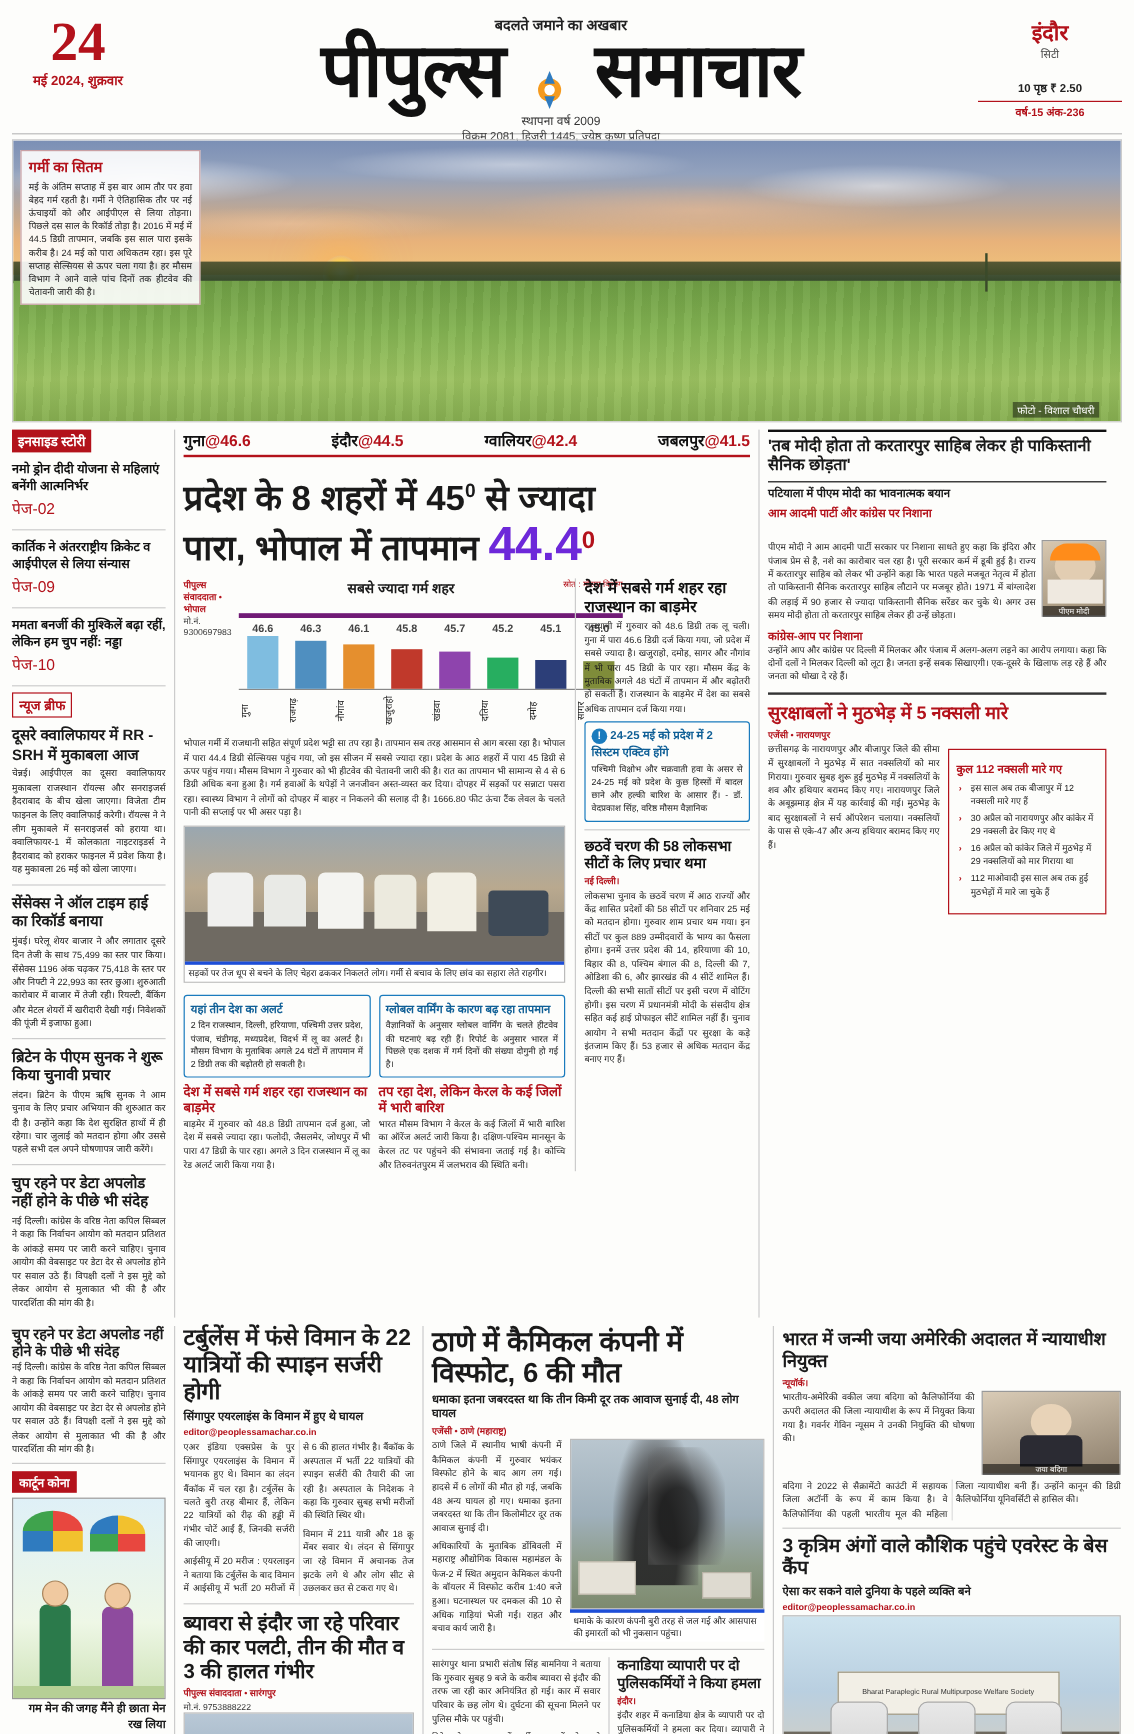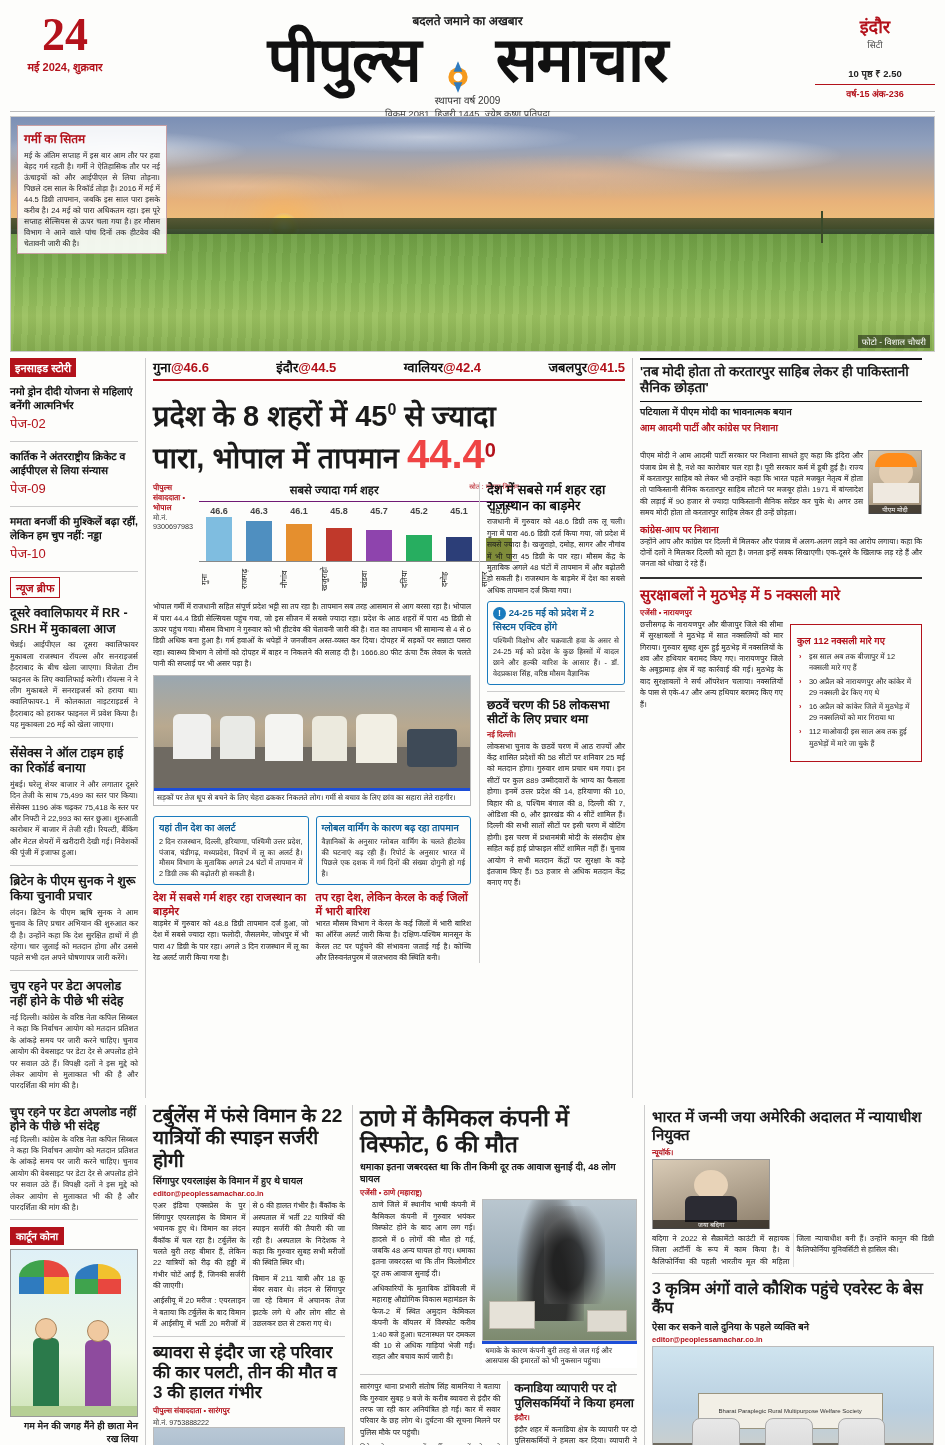--- a/index.html
+++ b/index.html
@@ -42,21 +42,21 @@
       radial-gradient(ellipse 200px 20px at 25% 62%, rgba(245,200,160,.55), transparent 70%);
   }
   .hero-sun { position:absolute; left: 28%; top: 41%; width: 30px; height: 30px; border-radius: 50%;
     background: radial-gradient(circle, #fff7c0 0%, #ffd24d 45%, rgba(255,160,60,0) 72%);
     box-shadow: 0 0 28px 14px rgba(255,180,80,.55); }
   .hero-treeline { position:absolute; left:0; right:0; top: 43%; height: 8%; background: linear-gradient(180deg, rgba(60,70,40,.85), rgba(40,60,30,.95)); }
   .hero-field { position:absolute; inset: 50% 0 0 0; background: linear-gradient(180deg,#6f9e45 0%, #83b352 35%, #9cc261 70%, #86ae50 100%); }
   .hero-field:after { content:""; position:absolute; inset:0;
     background: repeating-linear-gradient(92deg, rgba(255,255,255,.04) 0 6px, rgba(0,0,0,.04) 6px 14px); }
   .hero-pole { position:absolute; right: 12%; top: 40%; width: 2px; height: 14%; background: #3a4a2a; }
-  .hero-credit { position:absolute; right: 4px; bottom: 3px; font-size: 8.5px; background: rgba(0,0,0,.45); color:#fff; padding: 1px 4px; }
+  .hero-credit { position:absolute; right: 18px; bottom: 3px; font-size: 8.5px; background: rgba(0,0,0,.45); color:#fff; padding: 1px 4px; }
   .hero-box { position:absolute; left: 6px; top: 8px; width: 150px; background: rgba(255,255,255,.90); border: 1px solid #c9a0a4; padding: 4px 6px; }
   .hero-box h4 { margin:0 0 3px 0; font-size: 12px; color:#b3121b; font-weight: bold; }
   .hero-box p { margin:0; font-size: 7.6px; line-height: 1.45; color:#222; text-align: justify; }
 
   
   .grid { display: flex; gap: 7px; margin-top: 6px; }
   .col-left { width: 128px; }
   .col-mid { width: 480px; }
   .col-right { width: 290px; }
   .rule-v { border-left: 1px solid #ccc; }
@@ -68,25 +68,25 @@
   .left-head { font-size: 10.5px; font-weight: bold; color:#111; line-height:1.3; margin: 4px 0 2px; }
   .left-pages { font-size: 13px; color:#b3121b; line-height: 1.6; font-weight: normal; }
   .nb-title { font-size: 12.5px; font-weight: bold; line-height: 1.25; margin: 4px 0 2px; }
   .nb-body { font-size: 7.6px; line-height: 1.5; text-align: justify; color: #222; }
   .byline { font-size: 7.5px; color:#b3121b; font-weight:bold; }
 
   
   .temp-strip { display:flex; justify-content: space-between; font-size: 13px; font-weight: bold; color:#b3121b; border-bottom: 2px solid #b3121b; padding-bottom: 3px; }
   .temp-strip .city { color:#111; }
   .lead-head { font-size: 29px; font-weight: bold; line-height: 1.12; margin: 19px 0 2px; font-family: "Liberation Sans", sans-serif; }
-  .lead-head .big { color:#ef4444; font-size: 40px; }
+  .lead-head .big { color:#6d28d9; font-size: 40px; }
   .lead-head sup { font-size: 16px; }
   .mid-two { display:flex; gap:8px; margin-top: 5px; }
   .mid-chart { width: 318px; }
-  .chart-title { text-align:center; font-size: 11.5px; font-weight:bold; border-bottom:1px solid #701a75; padding-bottom:4px; }
+  .chart-title { text-align:center; font-size: 11.5px; font-weight:bold; border-bottom:4px solid #701a75; padding-bottom:14px; }
   .chart-src { float:right; font-size:7px; color:#b3121b; font-weight:normal;}
   .chart-wrap { margin-top: 4px; }
   .chart-vals { display:flex; justify-content: space-between; font-size: 9px; font-weight:bold; color:#444; }
   .chart-vals span { width: 40px; text-align:center; }
   .chart-bars { display:flex; justify-content: space-between; align-items: flex-end; height: 46px; border-bottom: 1px solid #888; }
   .chart-bars .bar { width: 26px; margin: 0 7px; }
   .chart-names { display:flex; justify-content: space-between; font-size: 8px; }
   .chart-names span { width: 40px; text-align:center; writing-mode: vertical-rl; transform: rotate(180deg); height: 34px; }
   .photo { position: relative; margin-top: 5px; border:1px solid #bbb; overflow:hidden; }
   .photo-cap { font-size: 7.4px; padding: 2px 3px; line-height:1.35; border-top: 3px solid #1d4ed8; background:#fff; }
@@ -355,21 +355,21 @@
           <div class="sub-head" style="color:#111;font-size:12px;">छठवें चरण की 58 लोकसभा सीटों के लिए प्रचार थमा</div>
           <div class="dateline">नई दिल्ली।</div>
           <div class="body-txt">लोकसभा चुनाव के छठवें चरण में आठ राज्यों और केंद्र शासित प्रदेशों की 58 सीटों पर शनिवार 25 मई को मतदान होगा। गुरुवार शाम प्रचार थम गया। इन सीटों पर कुल 889 उम्मीदवारों के भाग्य का फैसला होगा। इनमें उत्तर प्रदेश की 14, हरियाणा की 10, बिहार की 8, पश्चिम बंगाल की 8, दिल्ली की 7, ओडिशा की 6, और झारखंड की 4 सीटें शामिल हैं। दिल्ली की सभी सातों सीटों पर इसी चरण में वोटिंग होगी। इस चरण में प्रधानमंत्री मोदी के संसदीय क्षेत्र सहित कई हाई प्रोफाइल सीटें शामिल नहीं हैं। चुनाव आयोग ने सभी मतदान केंद्रों पर सुरक्षा के कड़े इंतजाम किए हैं। 53 हजार से अधिक मतदान केंद्र बनाए गए हैं।</div>
         </div>
       </div>
     </div>
 
     <div class="col-right rule-v" style="padding-left:7px;">
       <div class="quote-head">'तब मोदी होता तो करतारपुर साहिब लेकर ही पाकिस्तानी सैनिक छोड़ता'</div>
       <div class="rc-sub" style="margin-top:4px;">पटियाला में पीएम मोदी का भावनात्मक बयान</div>
-      <div class="kicker-red" style="margin-top:3px;">आम आदमी पार्टी और कांग्रेस पर निशाना</div>
+      <div class="kicker-red" style="margin-top:3px;font-family:Liberation Serif, serif;">आम आदमी पार्टी और कांग्रेस पर निशाना</div>
       <div style="margin-top:16px;">
         <div class="portrait">
           <div style="position:absolute;left:10px;top:6px;width:34px;height:30px;border-radius:50%;background:#e2cdb2;"></div>
           <div style="position:absolute;left:6px;top:2px;width:42px;height:14px;border-radius:14px 14px 0 0;background:#ff8c1a;"></div>
           <div style="position:absolute;left:4px;bottom:10px;width:46px;height:20px;background:#efe9e0;"></div>
           <div class="cap">पीएम मोदी</div>
         </div>
         <div class="body-txt">पीएम मोदी ने आम आदमी पार्टी सरकार पर निशाना साधते हुए कहा कि इंदिरा और पंजाब प्रेम से है, नशे का कारोबार चल रहा है। पूरी सरकार कर्म में डूबी हुई है। राज्य में करतारपुर साहिब को लेकर भी उन्होंने कहा कि भारत पहले मजबूत नेतृत्व में होता तो पाकिस्तानी सैनिक करतारपुर साहिब लौटाने पर मजबूर होते। 1971 में बांग्लादेश की लड़ाई में 90 हजार से ज्यादा पाकिस्तानी सैनिक सरेंडर कर चुके थे। अगर उस समय मोदी होता तो करतारपुर साहिब लेकर ही उन्हें छोड़ता।</div>
         <div class="kicker-red" style="margin-top:4px;">कांग्रेस-आप पर निशाना</div>
         <div class="body-txt">उन्होंने आप और कांग्रेस पर दिल्ली में मिलकर और पंजाब में अलग-अलग लड़ने का आरोप लगाया। कहा कि दोनों दलों ने मिलकर दिल्ली को लूटा है। जनता इन्हें सबक सिखाएगी। एक-दूसरे के खिलाफ लड़ रहे हैं और जनता को धोखा दे रहे हैं।</div>
@@ -436,21 +436,21 @@
 
       </div>
 
     </div>
 
     <div class="b3 rule-v" style="padding-left:7px;">
       <div class="hbig">ठाणे में कैमिकल कंपनी में विस्फोट, 6 की मौत</div>
       <div class="rc-sub" style="margin-top:3px;">धमाका इतना जबरदस्त था कि तीन किमी दूर तक आवाज सुनाई दी, 48 लोग घायल</div>
       <div class="dateline">एजेंसी • ठाणे (महाराष्ट्र)</div>
       <div style="display:flex;gap:7px;">
-        <div style="width:40%;margin-left:12px;">
+        <div style="width:40%;">
           <div class="body-txt">ठाणे जिले में स्थानीय भाषी कंपनी में कैमिकल कंपनी में गुरुवार भयंकर विस्फोट होने के बाद आग लग गई। हादसे में 6 लोगों की मौत हो गई, जबकि 48 अन्य घायल हो गए। धमाका इतना जबरदस्त था कि तीन किलोमीटर दूर तक आवाज सुनाई दी।</div>
           <div class="body-txt" style="margin-top:4px;">अधिकारियों के मुताबिक डोंबिवली में महाराष्ट्र औद्योगिक विकास महामंडल के फेज-2 में स्थित अमुदान केमिकल कंपनी के बॉयलर में विस्फोट करीब 1:40 बजे हुआ। घटनास्थल पर दमकल की 10 से अधिक गाड़ियां भेजी गईं। राहत और बचाव कार्य जारी है।</div>
         </div>
         <div style="width:60%;">
           <div class="smoke-photo">
             <div class="smoke"></div>
             <div class="smoke2"></div>
             <div class="bldg"></div>
             <div class="bldg2"></div>
           </div>
@@ -470,20 +470,23 @@
             <div class="body-txt">इंदौर शहर में कनाडिया क्षेत्र के व्यापारी पर दो पुलिसकर्मियों ने हमला कर दिया। व्यापारी ने इसकी शिकायत वरिष्ठ अधिकारियों से की है। पीड़ित व्यापारी ने बताया कि रात को उसकी दुकान बंद करते समय दोनों पुलिसकर्मी आए और अवैध वसूली की मांग करने लगे। विरोध करने पर मारपीट की गई। पुलिस ने मामले की जांच शुरू कर दी है और दोनों आरोपी पुलिसकर्मियों को लाइन अटैच कर दिया गया है।</div>
           </div>
         </div>
       </div>
     </div>
 
     <div class="b4 rule-v" style="padding-left:7px;">
       <div class="rc-head">भारत में जन्मी जया अमेरिकी अदालत में न्यायाधीश नियुक्त</div>
       <div class="dateline">न्यूयॉर्क।</div>
       <div style="display:flex;gap:6px;">
+        <div style="width:58%;">
+          <div class="body-txt">भारतीय-अमेरिकी वकील जया बदिगा को कैलिफोर्निया की ऊपरी अदालत की जिला न्यायाधीश के रूप में नियुक्त किया गया है। गवर्नर गेविन न्यूसम ने उनकी नियुक्ति की घोषणा की।</div>
+        </div>
         <div style="width:42%;">
           <div style="width:100%;height:70px;border:1px solid #999;background:linear-gradient(165deg,#d9cbb6,#8d7f6c);position:relative;">
             <div style="position:absolute;left:50%;top:10px;transform:translateX(-50%);width:34px;height:30px;border-radius:50%;background:#e8d3b8;"></div>
             <div style="position:absolute;left:50%;bottom:6px;transform:translateX(-50%);width:52px;height:26px;background:#2b2b33;border-radius:6px 6px 0 0;"></div>
             <div style="position:absolute;bottom:-1px;left:0;right:0;font-size:6.5px;text-align:center;background:rgba(0,0,0,.55);color:#fff;">जया बदिगा</div>
           </div>
         </div>
       </div>
       <div class="cols2" style="margin-top:4px;">
         <div class="body-txt">बदिगा ने 2022 से सैक्रामेंटो काउंटी में सहायक जिला अटॉर्नी के रूप में काम किया है। वे कैलिफोर्निया की पहली भारतीय मूल की महिला जिला न्यायाधीश बनी हैं। उन्होंने कानून की डिग्री कैलिफोर्निया यूनिवर्सिटी से हासिल की।</div>

